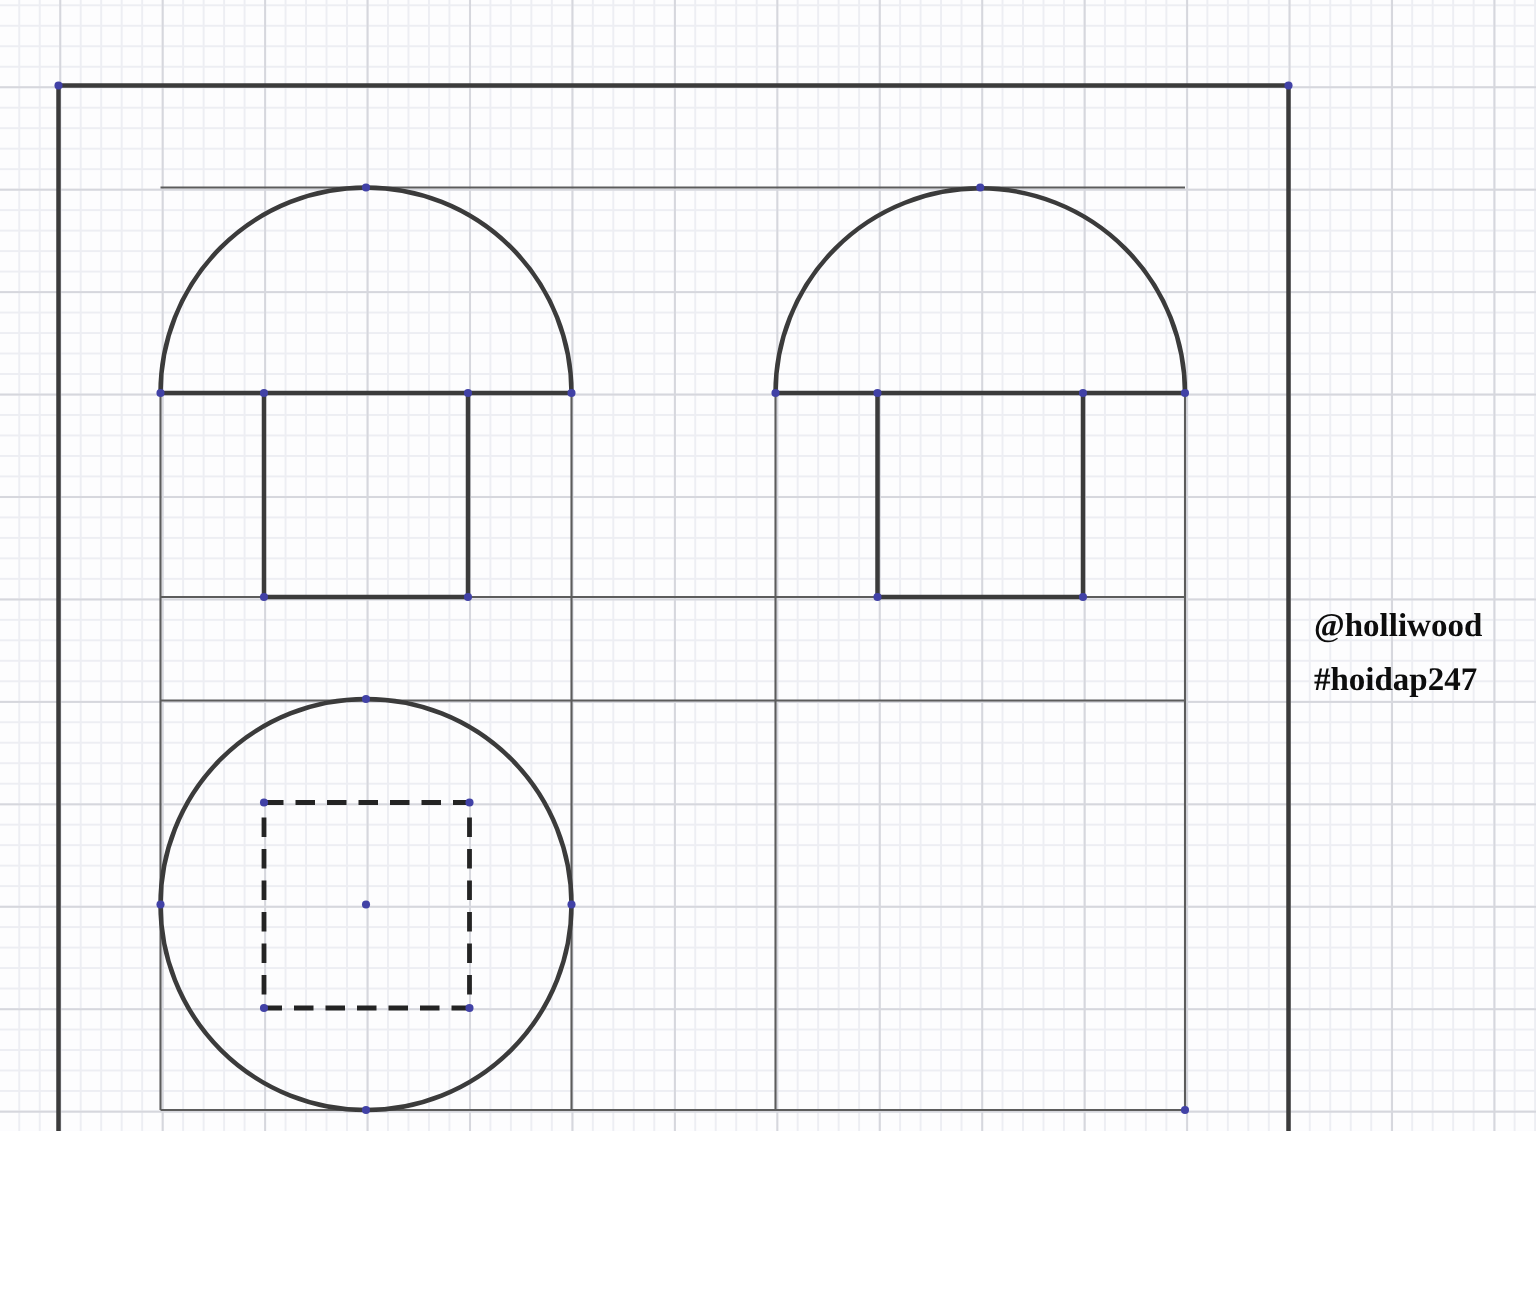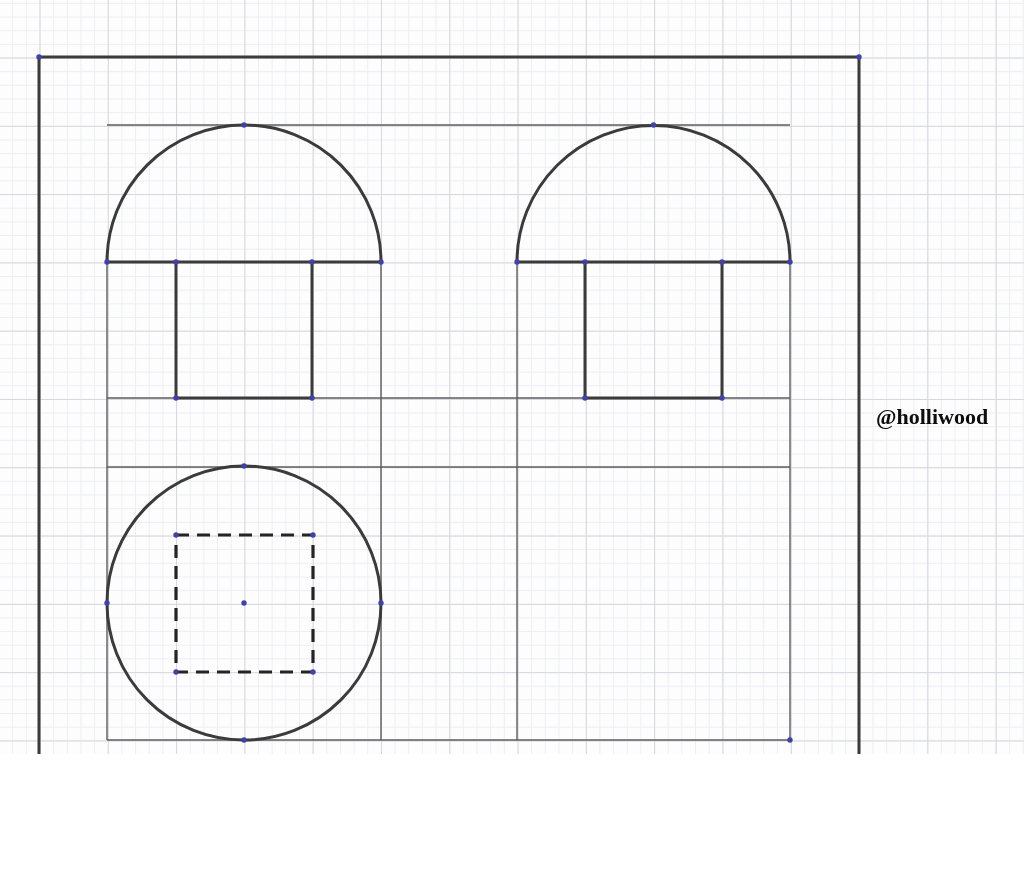--- a/index.html
+++ b/index.html
@@ -87,14 +87,15 @@
       <circle cx="381" cy="603" r="2.7" fill="#4141a6"></circle>
       <circle cx="244" cy="603" r="2.7" fill="#4141a6"></circle>
       <circle cx="176" cy="535" r="2.7" fill="#4141a6"></circle>
       <circle cx="313" cy="535" r="2.7" fill="#4141a6"></circle>
       <circle cx="176" cy="672" r="2.7" fill="#4141a6"></circle>
       <circle cx="313" cy="672" r="2.7" fill="#4141a6"></circle>
       <circle cx="790" cy="740" r="2.7" fill="#4141a6"></circle>
     </svg>
   <div class="watermark">
     <div>@holliwood</div>
+    <div>#hoidap247</div>
   </div>
 </div>
 
 </body></html>

